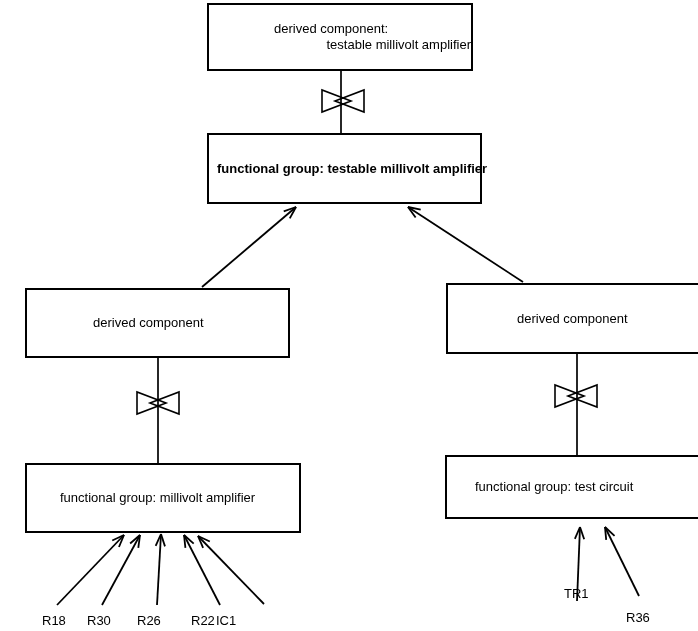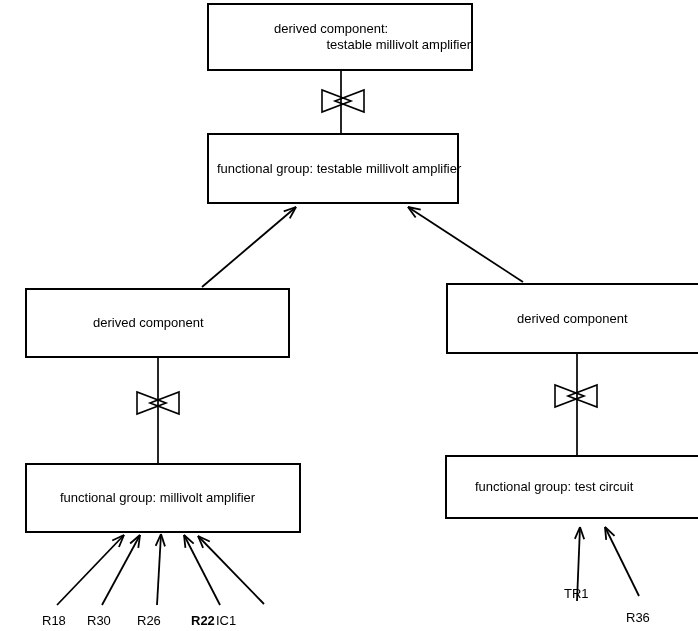--- a/index.html
+++ b/index.html
@@ -20,21 +20,21 @@
     box-sizing: border-box;
     border: 2px solid #000000;
     background: #ffffff;
     display: flex;
     flex-direction: column;
     justify-content: center;
   }
   .box div { white-space: nowrap; }
   .b1 { left: 183px; top: 3px;   width: 266px; height: 68px; padding-left: 65px; }
   .b1 div:nth-child(2) { margin-left: 3px; text-align: right; }
-  .b2 { left: 183px; top: 133px; width: 252px; height: 71px; padding-left: 8px;  }
+  .b2 { left: 183px; top: 133px; width: 275px; height: 71px; padding-left: 8px; font-weight: bold;  }
   .b3 { left: 1px;   top: 288px; width: 265px; height: 70px; padding-left: 66px; }
   .b4 { left: 1px;   top: 463px; width: 276px; height: 70px; padding-left: 33px; }
   .b5 { left: 422px; top: 283px; width: 267px; height: 71px; padding-left: 69px; }
   .b6 { left: 421px; top: 455px; width: 275px; height: 64px; padding-left: 28px; }
   .lbl { position: absolute; white-space: nowrap; }
   svg.layer { position: absolute; left: 0; top: 0; width: 698px; height: 631px; pointer-events: none; }
 </style>
 </head>
 <body>
 
@@ -100,18 +100,18 @@
     <div>derived component</div>
   </div>
 
   <div class="box b6">
     <div>functional group: test circuit</div>
   </div>
 
   <span class="lbl" style="left:18px;  top:613px;">R18</span>
   <span class="lbl" style="left:63px;  top:613px;">R30</span>
   <span class="lbl" style="left:113px; top:613px;">R26</span>
-  <span class="lbl" style="left:167px; top:613px;font-weight:bold;">R22</span>
+  <span class="lbl" style="left:167px; top:613px;">R22</span>
   <span class="lbl" style="left:192px; top:613px;">IC1</span>
   <span class="lbl" style="left:540px; top:586px;">TR1</span>
   <span class="lbl" style="left:602px; top:610px;">R36</span>
 
 </div>
 
 </body></html>

